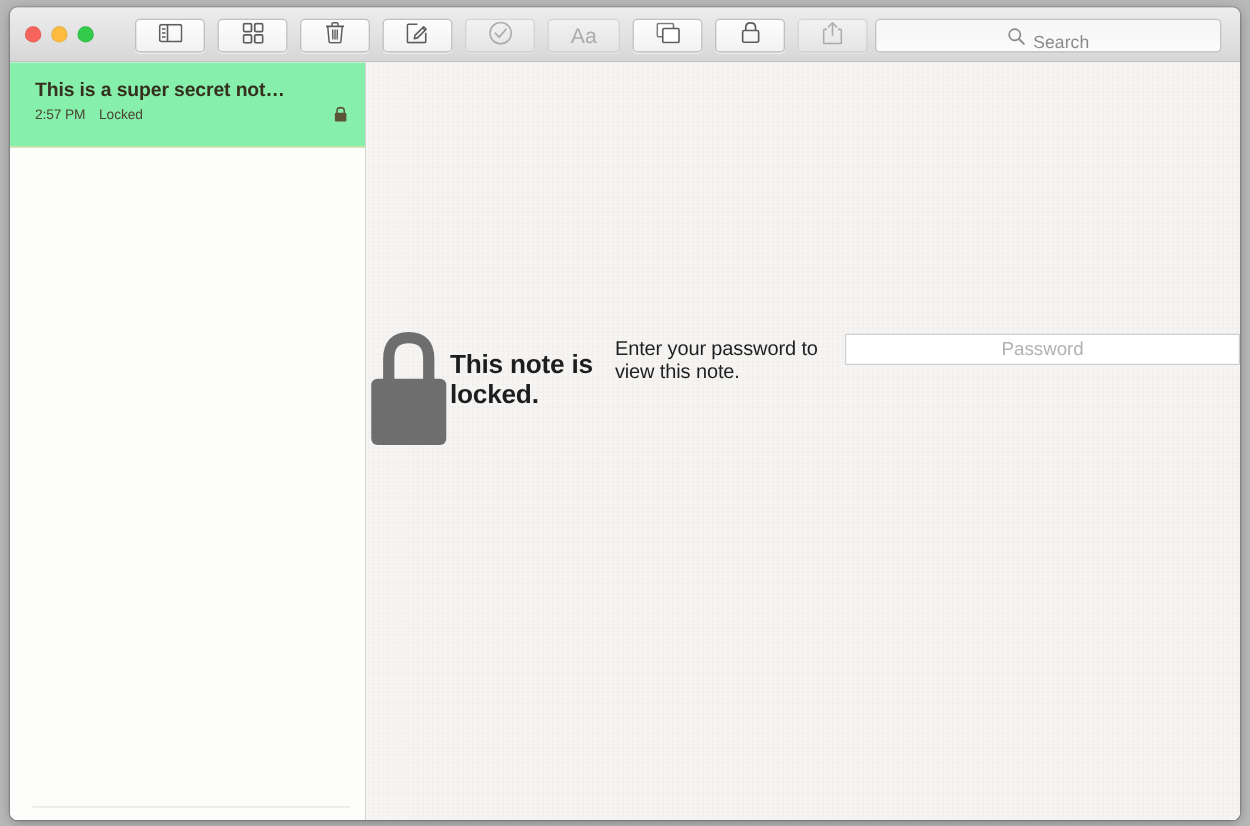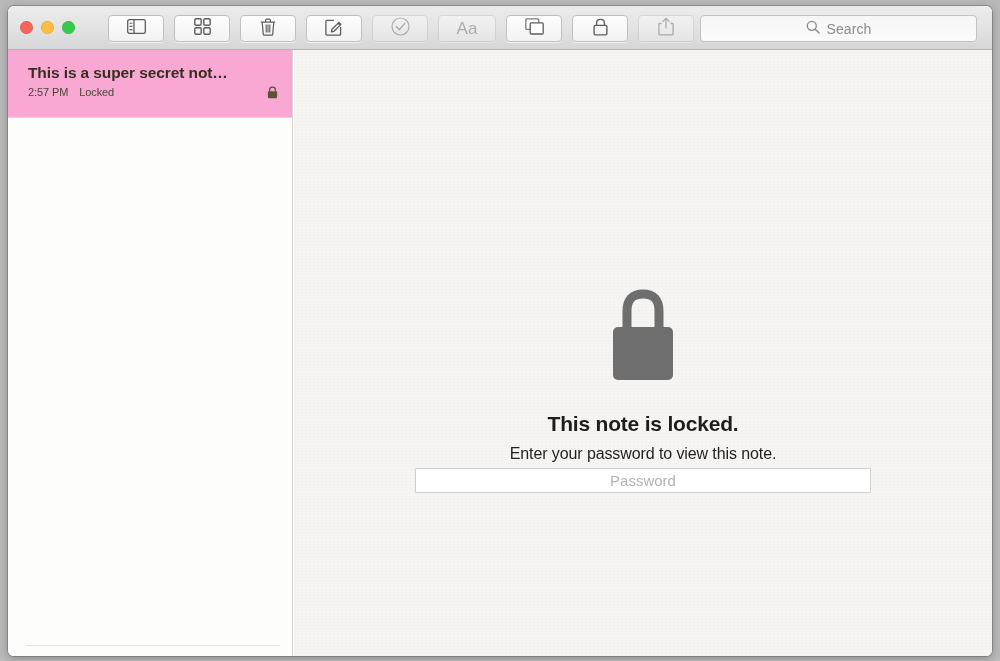--- a/index.html
+++ b/index.html
@@ -71,21 +71,21 @@
     position: absolute;
     top: 9px;
     left: 692px;
     width: 277px;
     height: 27px;
     box-sizing: border-box;
     background: linear-gradient(to bottom, #f6f6f6 0%, #fbfbfb 100%);
     border: 1px solid #c2c2c2;
     border-radius: 4px;
     display: flex;
-    align-items: center;
+    align-items: flex-end;
     justify-content: center;
     gap: 7px;
   }
   .search-label {
     font-size: 14px;
     color: #8a8a8a;
     letter-spacing: .1px;
   }
 
   
@@ -101,21 +101,21 @@
     width: 285px;
     height: 606px;
     background: #fdfdfc;
     border-right: 1px solid #d5d5d3;
     box-sizing: border-box;
   }
 
   .note-item {
     position: relative;
     height: 68px;
-    background: #f9a8d4;
+    background: #86efac;
     box-sizing: border-box;
     padding: 14px 16px 0 20px;
     border-bottom: 1px solid #e9dba9;
   }
   .note-title {
     font-size: 15.5px;
     font-weight: bold;
     color: #35301d;
     white-space: nowrap;
     overflow: hidden;
@@ -153,24 +153,24 @@
     background:
       repeating-linear-gradient(0deg, rgba(0,0,0,0.012) 0px, rgba(0,0,0,0.012) 1px, rgba(0,0,0,0) 1px, rgba(0,0,0,0) 3px),
       repeating-linear-gradient(90deg, rgba(0,0,0,0.010) 0px, rgba(0,0,0,0.010) 1px, rgba(0,0,0,0) 1px, rgba(0,0,0,0) 4px),
       #f6f5f3;
   }
 
   .locked-panel {
     position: absolute;
     left: 0;
     right: 0;
-    top: 236px;
-    display: flex;
-    flex-direction: column;
-    align-items: center;
+    top: 212px;
+    display: flex;
+    flex-direction: row;
+    align-items: flex-start;
   }
 
   .big-lock { display: block; }
 
   .locked-title {
     margin-top: 18px;
     font-size: 21px;
     font-weight: bold;
     color: #1d1d1d;
     letter-spacing: -0.2px;

